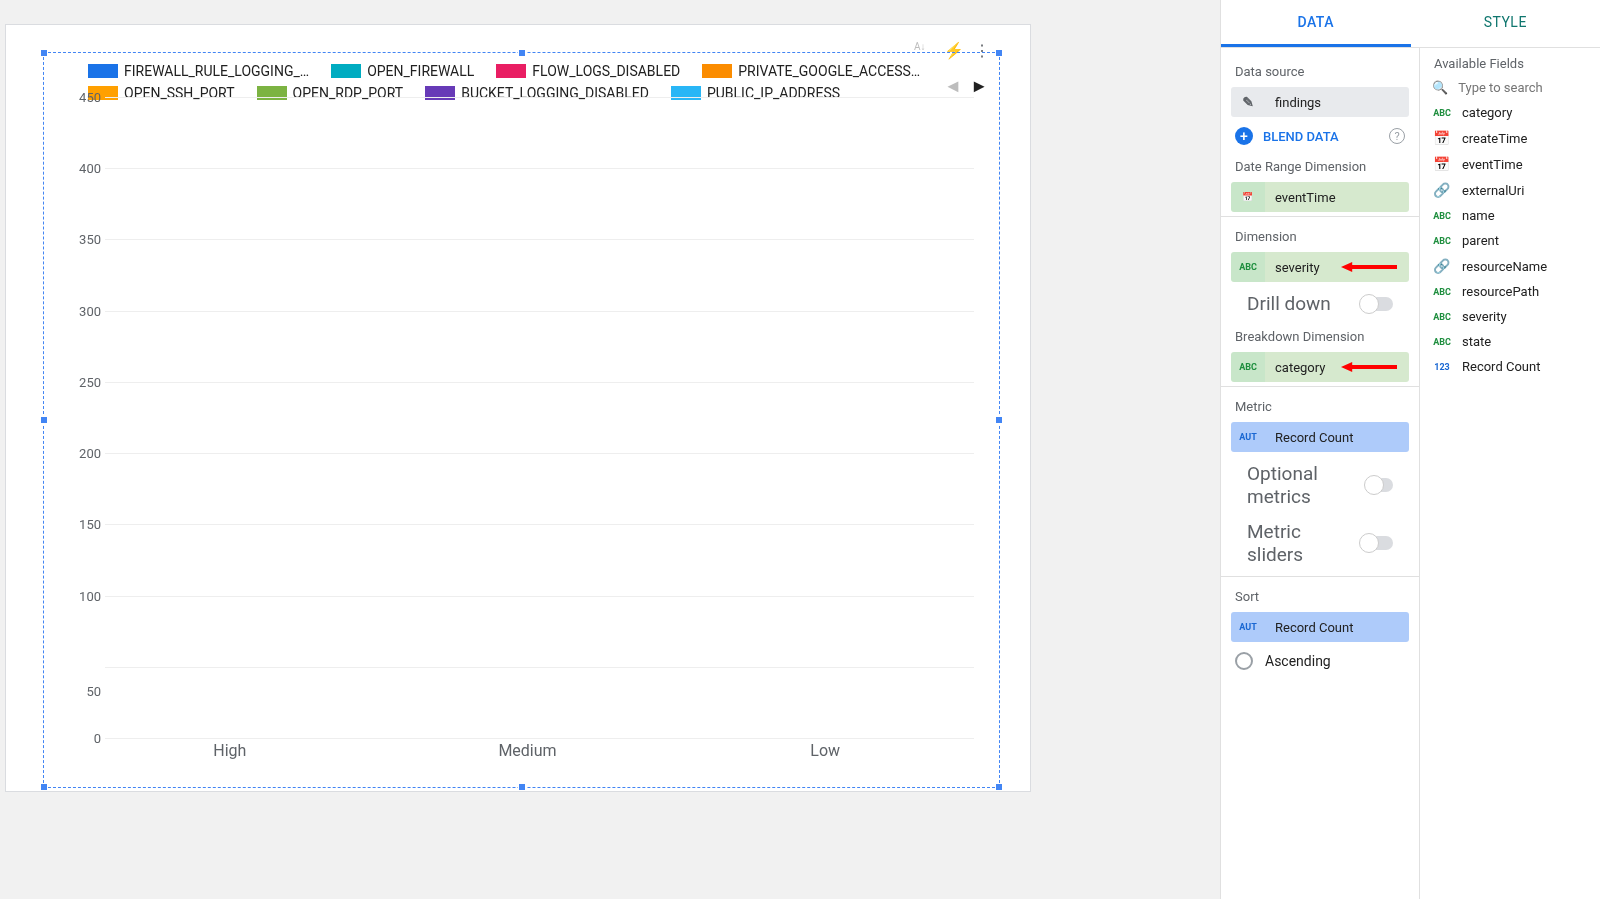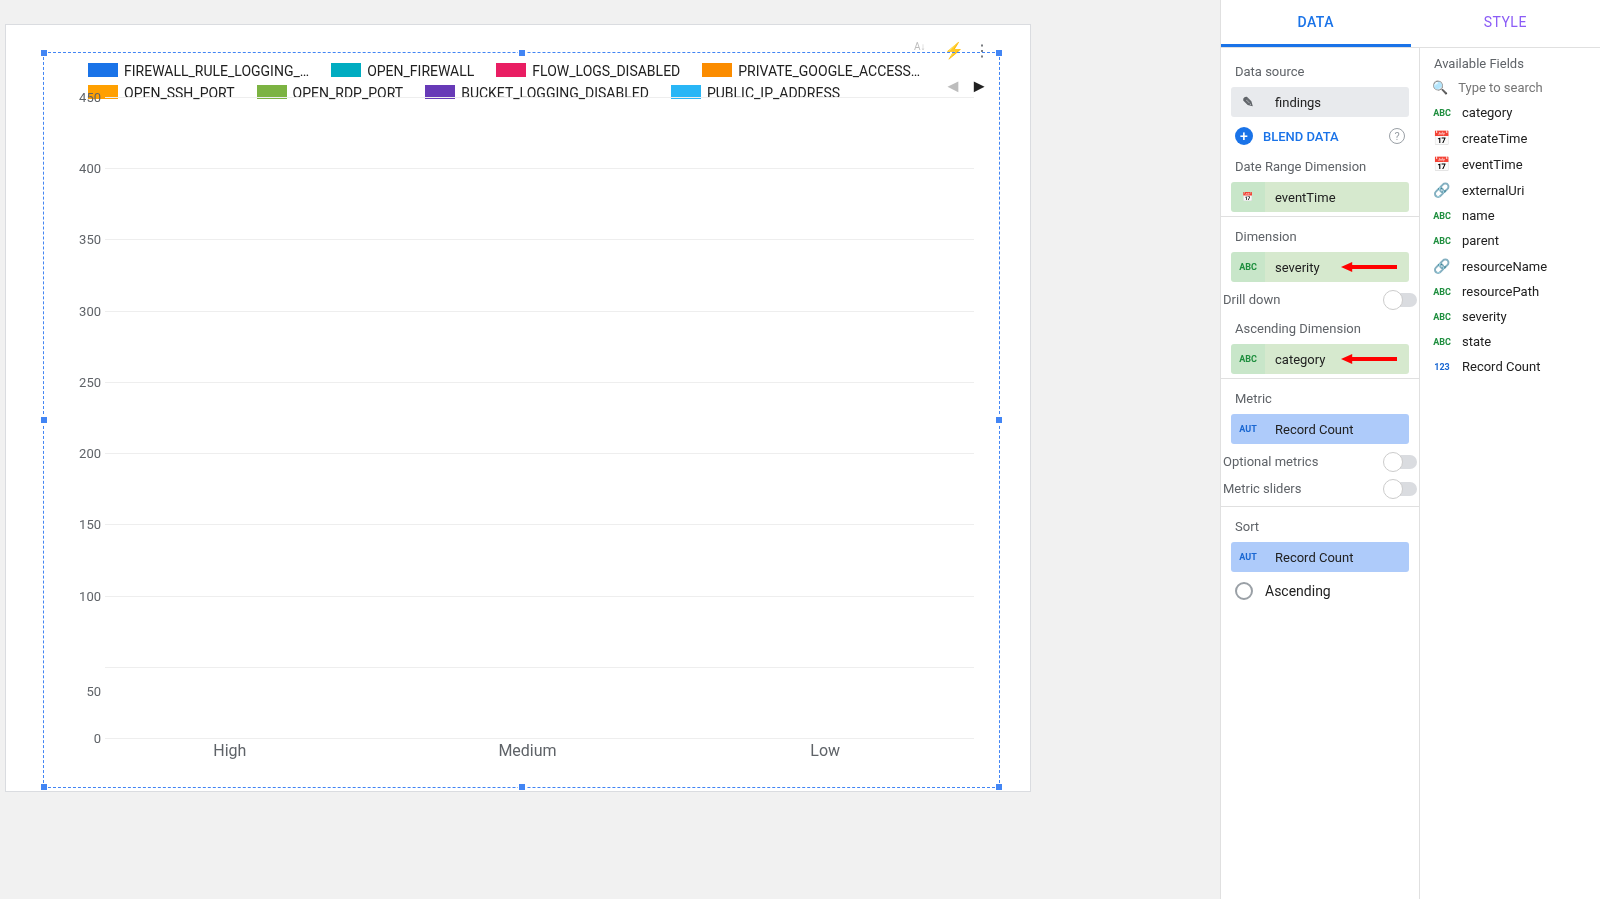--- a/index.html
+++ b/index.html
@@ -18,21 +18,21 @@
   .sel-handle{position:absolute;width:8px;height:8px;background:#4285f4;border:1px solid #fff;}
   .h-tl{left:-4px;top:-4px}.h-tr{right:-4px;top:-4px}.h-bl{left:-4px;bottom:-4px}
   .h-br{right:-4px;bottom:-4px}.h-t{left:50%;top:-4px;transform:translateX(-50%)}
   .h-b{left:50%;bottom:-4px;transform:translateX(-50%)}
   .h-l{left:-4px;top:50%;transform:translateY(-50%)}
   .h-r{right:-4px;top:50%;transform:translateY(-50%)}
   .toolbar{position:absolute;right:40px;top:16px;display:flex;gap:14px;align-items:center;}
   .toolbar svg,.toolbar span{width:16px;height:16px;color:#5f6368;}
   .legend{position:absolute;left:82px;top:38px;right:90px;display:flex;flex-wrap:wrap;
           gap:6px 22px;font-size:14px;}
-  .leg-item{display:flex;gap:6px;white-space:nowrap;}
+  .leg-item{display:flex;align-items:center;gap:6px;white-space:nowrap;}
   .sw{width:30px;height:14px;}
   .nav-arrows{position:absolute;right:42px;top:50px;font-size:18px;}
   .nav-arrows span:first-child{color:#bdbdbd;margin-right:4px;}
   
   .plot{position:absolute;left:75px;top:72px;right:56px;bottom:53px;}
   .ygrid{position:absolute;left:24px;right:0;border-top:1px solid #eee;}
   .ylab{position:absolute;left:-10px;width:30px;text-align:right;font-size:13px;
         color:#5f6368;transform:translateY(-50%);}
   .xlabels{position:absolute;left:0;right:0;bottom:-22px;display:flex;font-size:16px;color:#5f6368;}
   .xlabels div{flex:1;text-align:center;}
@@ -45,21 +45,21 @@
          border-left:1px solid var(--panel-border);display:flex;flex-direction:column;}
   .header{display:flex;align-items:center;gap:12px;padding:8px 14px;border-bottom:1px solid var(--panel-border);}
   .chart-ic{width:44px;height:44px;border:1px solid #dadce0;border-radius:4px;
             display:flex;justify-content:center;align-items:flex-end;gap:3px;padding:6px;}
   .chart-ic span{width:5px;background:var(--orange);}
   .chart-ic span:nth-child(odd){background:var(--blue);}
   .breadcrumb{font-size:20px;flex:1;}
   .breadcrumb .sep{color:#9aa0a6;margin:0 6px;}
   .chev{color:#5f6368;font-size:20px;}
   .tabs{display:flex;border-bottom:1px solid var(--panel-border);}
-  .tab{flex:1;text-align:center;padding:14px 0;font-size:14px;letter-spacing:.5px;color:#8b5cf6;cursor:pointer;}
+  .tab{flex:1;text-align:center;padding:14px 0;font-size:14px;letter-spacing:.5px;color:#0f766e;cursor:pointer;}
   .tab.active{color:var(--blue);border-bottom:3px solid var(--blue);font-weight:500;}
   .scroll{flex:1;display:flex;overflow:hidden;}
   .config{flex:1;border-right:1px solid var(--panel-border);overflow-y:auto;padding:8px 0;}
   .avail{width:180px;overflow-y:auto;padding:8px 0;}
   .sec-label{font-size:13px;color:#5f6368;padding:8px 14px 4px;}
   .chip{margin:4px 10px;display:flex;align-items:center;border-radius:3px;overflow:hidden;
         cursor:pointer;font-size:13px;}
   .chip .badge{width:34px;height:30px;display:flex;align-items:center;justify-content:center;
                font-size:9px;font-weight:700;background:#c8e6c9;color:#1e8e3e;}
   .chip .badge.pencil{background:#e8eaed;color:#5f6368;font-size:14px;}
@@ -72,22 +72,22 @@
   .blend{display:flex;align-items:center;gap:10px;padding:6px 14px;font-size:13px;
          color:var(--blue);font-weight:500;}
   .blend .plus{width:18px;height:18px;border-radius:50%;background:var(--blue);color:#fff;
                display:flex;align-items:center;justify-content:center;font-size:14px;}
   .blend .q{margin-left:auto;color:#9aa0a6;font-weight:400;border:1px solid #9aa0a6;
             border-radius:50%;width:16px;height:16px;display:flex;align-items:center;
             justify-content:center;font-size:11px;}
   .toggle{width:32px;height:14px;background:#dadce0;border-radius:10px;position:relative;}
   .toggle::after{content:"";position:absolute;width:18px;height:18px;border-radius:50%;
                  background:#fff;border:1px solid #ccc;top:-3px;left:-2px;}
-  .row-toggle{display:flex;justify-content:space-between;align-items:center;padding:6px 2px;
-              font-size:13px;color:#5f6368;}
+  .row-toggle{display:flex;justify-content:space-between;align-items:center;padding:6px 26px;
+              font-size:19px;color:#5f6368;}
   .hr{height:1px;background:var(--panel-border);margin:4px 0;}
   .arrow-annot{position:absolute;width:56px;height:10px;background:red;
                clip-path:polygon(0 30%,80% 30%,80% 0,100% 50%,80% 100%,80% 70%,0 70%);
                transform:scaleX(-1);}
   .radio{display:flex;align-items:center;gap:12px;padding:6px 14px;font-size:14px;}
   .radio .r{width:18px;height:18px;border:2px solid #9aa0a6;border-radius:50%;}
   .radio.active .r{border-color:var(--blue);}
   .radio.active .r::after{content:"";display:block;width:8px;height:8px;background:var(--blue);
                           border-radius:50%;margin:3px;}
   
@@ -244,21 +244,21 @@
         <div class="badge">ABC</div>
         <div class="txt">severity</div>
         <div class="arrow-annot" style="right:12px;top:10px"></div>
       </div>
 
       <div class="row-toggle">
         <span>Drill down</span>
         <div class="toggle"></div>
       </div>
 
-      <div class="sec-label">Ascending Dimension</div>
+      <div class="sec-label">Breakdown Dimension</div>
       <div class="chip" style="position:relative">
         <div class="badge">ABC</div>
         <div class="txt">category</div>
         <div class="arrow-annot" style="right:12px;top:10px"></div>
       </div>
 
       <div class="hr"></div>
       <div class="sec-label">Metric</div>
       <div class="chip blue">
         <div class="badge aut">AUT</div>

